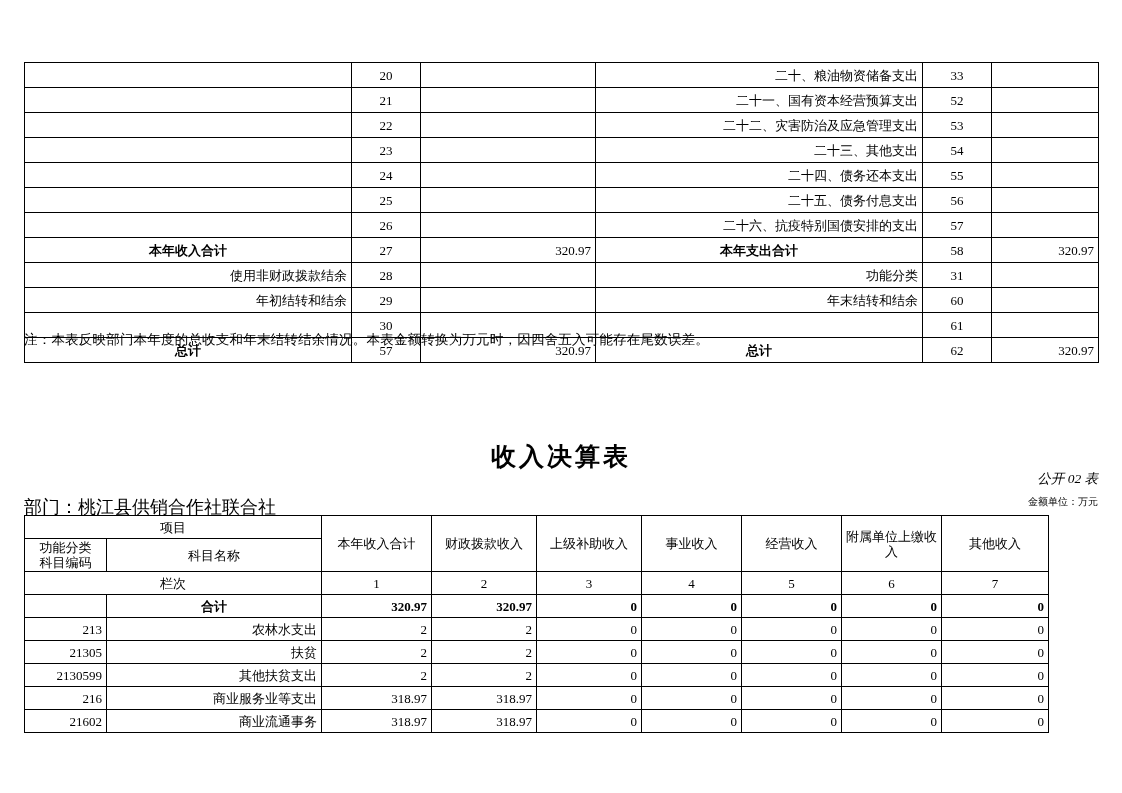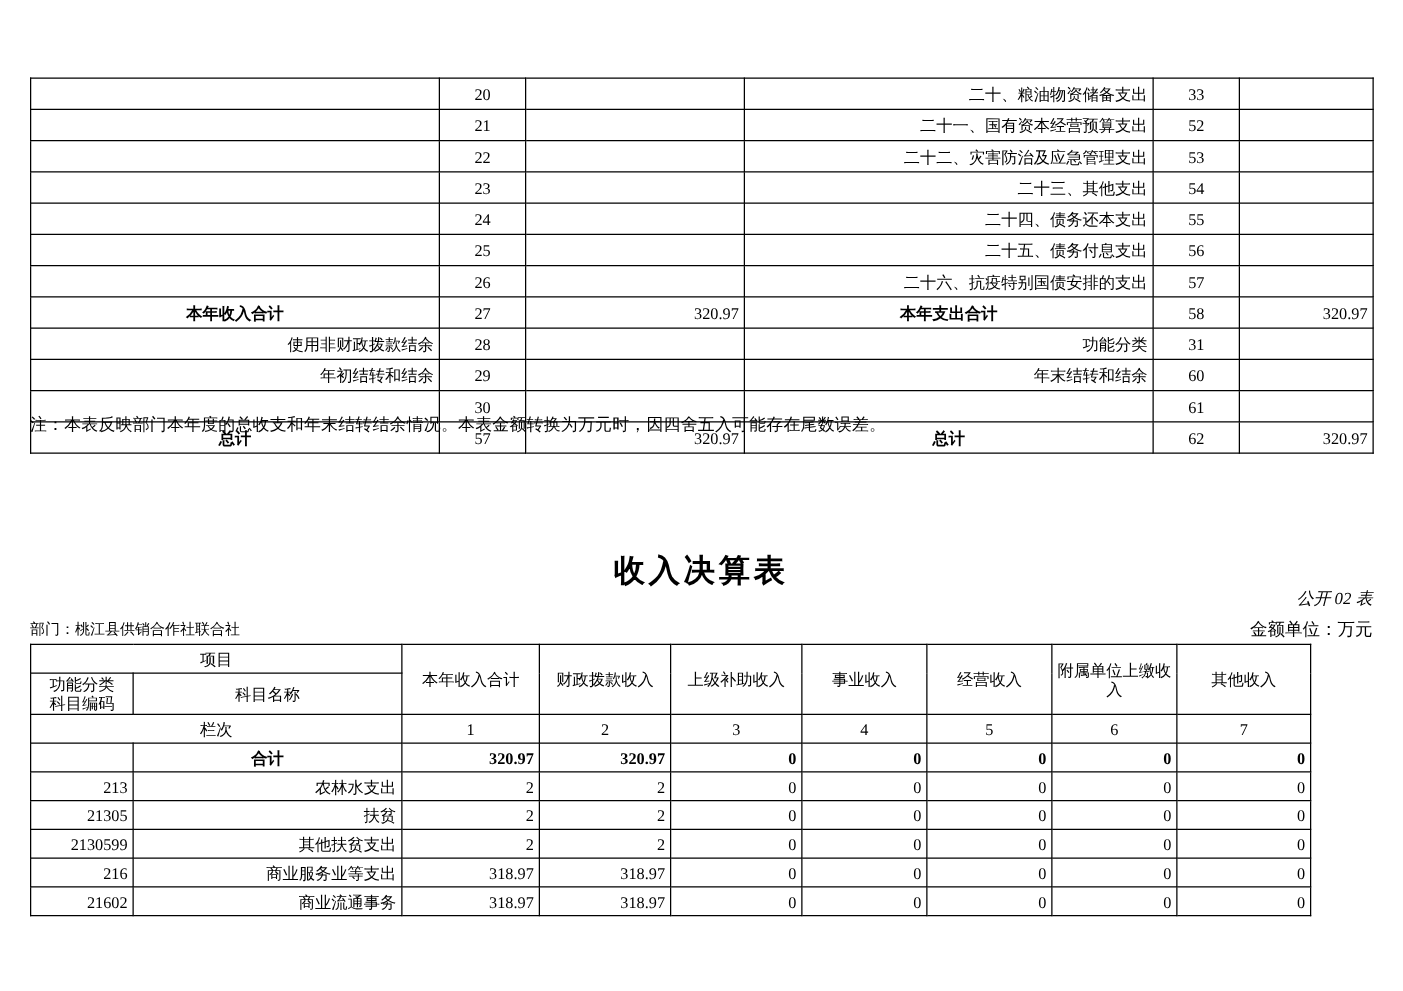--- a/index.html
+++ b/index.html
@@ -78,27 +78,27 @@
     position: absolute;
     top: 470px;
     right: 24px;
     font-size: 13.5px;
     font-style: italic;
   }
   .dept-line {
     position: absolute;
     top: 495px;
     left: 24px;
-    font-size: 12px;
+    font-size: 18px;
   }
   .unit-line {
     position: absolute;
     top: 495px;
     right: 24px;
-    font-size: 14px;
+    font-size: 10px;
     margin-left: 32px;
   }
 
   #table-income-wrap {
     position: absolute;
     left: 24px;
     top: 515px;
     width: 932px;
   }
   #table-income td { height: 20px; }

